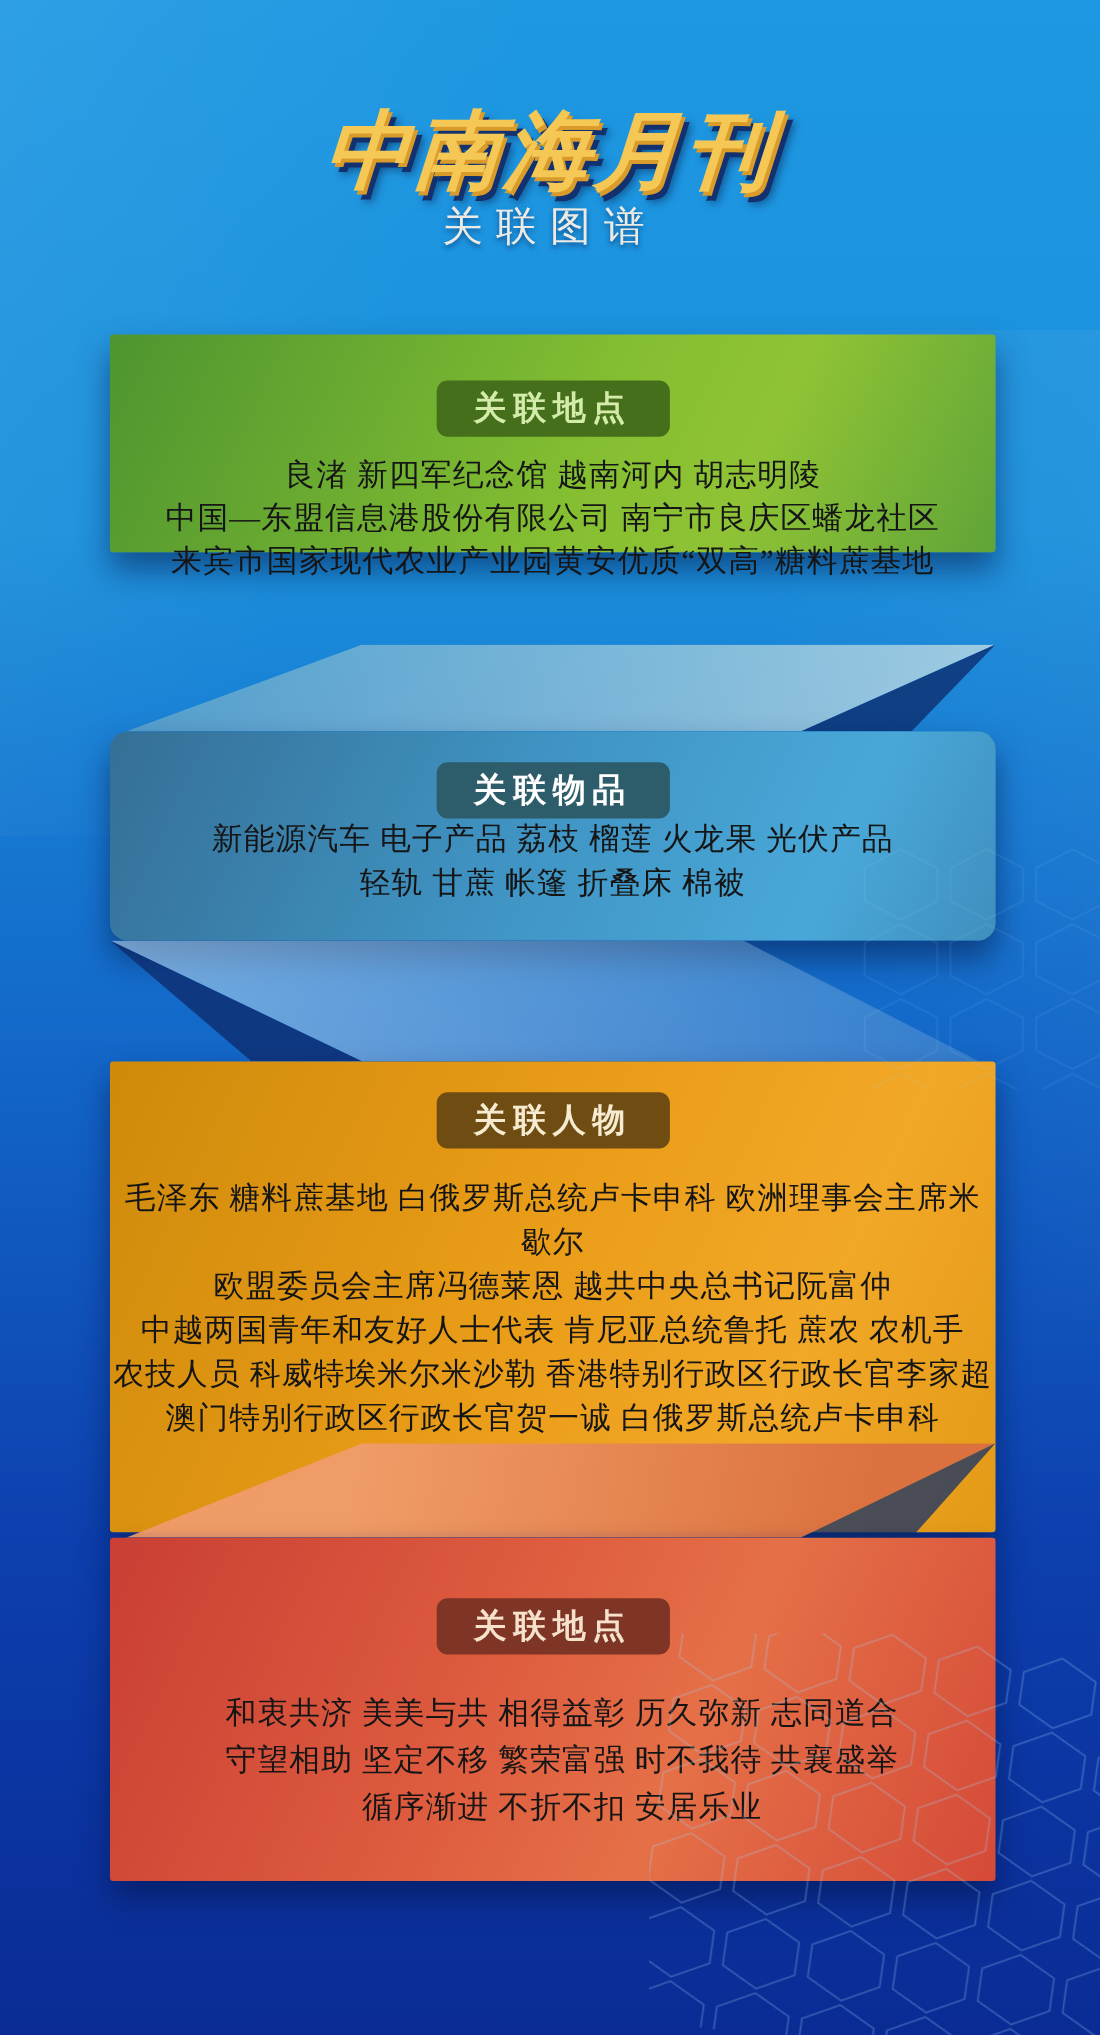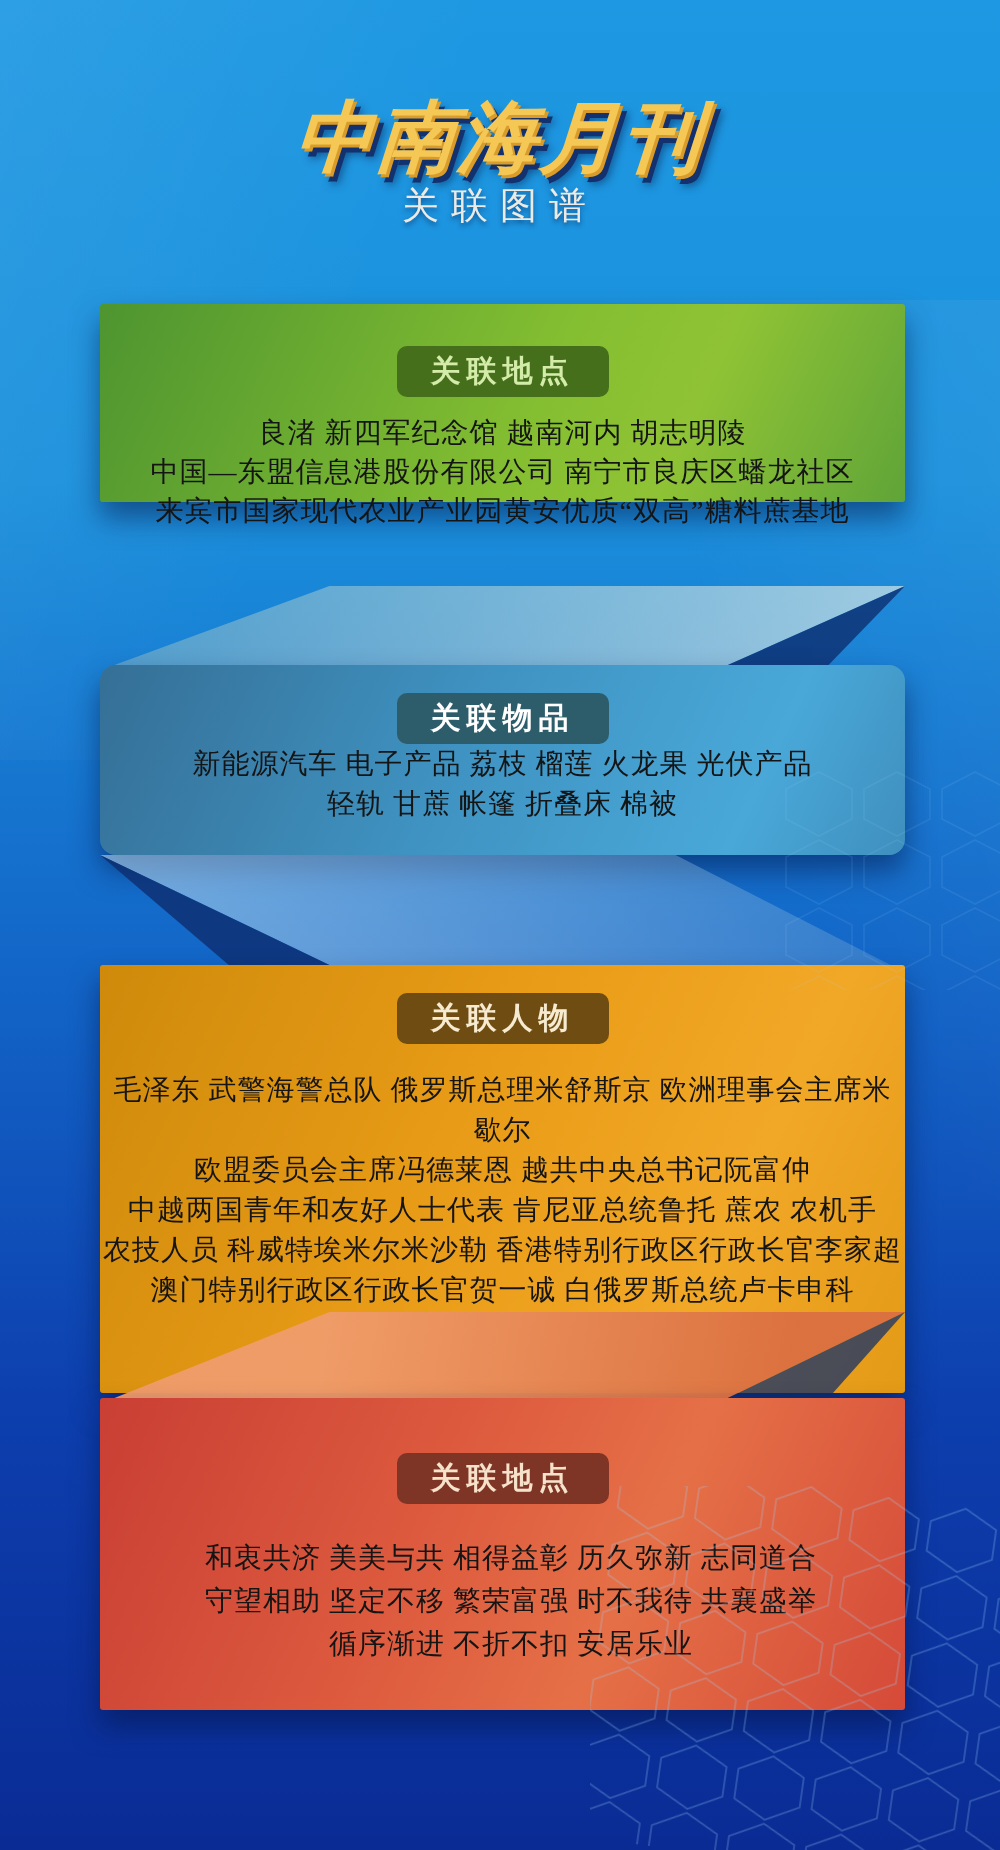--- a/index.html
+++ b/index.html
@@ -123,21 +123,21 @@
       <p>轻轨 甘蔗 帐篷 折叠床 棉被</p>
     </div>
   </section>
 
   <div class="conn conn-2"></div>
   <div class="conn fold-2"></div>
 
   <section class="panel panel-orange">
     <div class="badge">关联人物</div>
     <div class="lines">
-      <p>毛泽东 武警海警总队 俄罗斯总理米舒斯京 欧洲理事会主席米歇尔</p>
+      <p>毛泽东 糖料蔗基地 白俄罗斯总统卢卡申科 欧洲理事会主席米歇尔</p>
       <p>欧盟委员会主席冯德莱恩 越共中央总书记阮富仲</p>
       <p>中越两国青年和友好人士代表 肯尼亚总统鲁托 蔗农 农机手</p>
       <p>农技人员 科威特埃米尔米沙勒 香港特别行政区行政长官李家超</p>
       <p>澳门特别行政区行政长官贺一诚 白俄罗斯总统卢卡申科</p>
     </div>
   </section>
 
   <div class="conn conn-3"></div>
   <div class="conn fold-3"></div>
 

